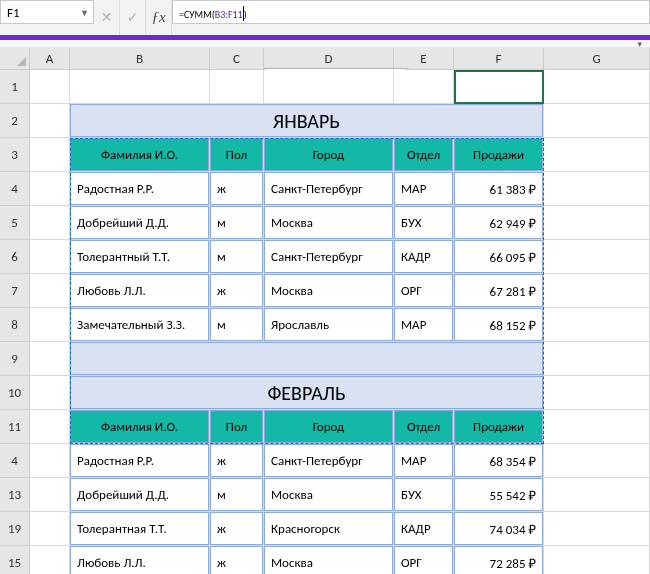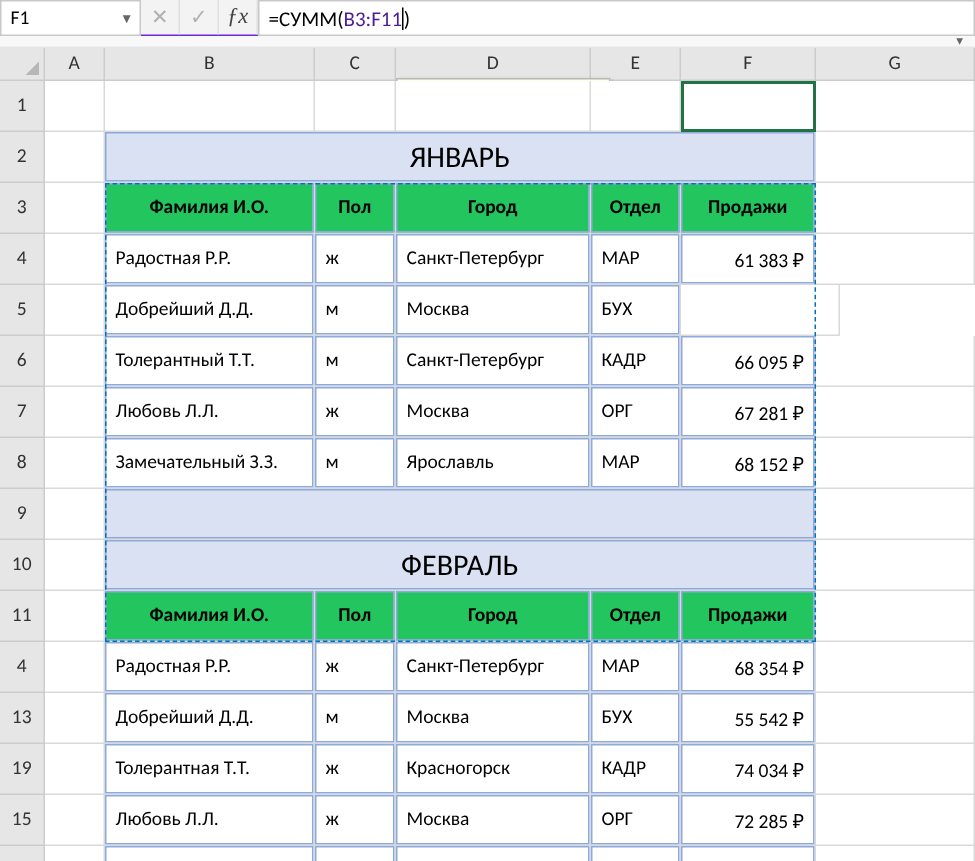--- a/index.html
+++ b/index.html
@@ -8,44 +8,44 @@
     font-family: Calibri, Arial, sans-serif;
     font-size: 14px;
     background: #fff;
     color: #000;
   }
   .container { width: 650px; height: 574px; position: relative; overflow: hidden; }
 
   
   .formula-bar {
     display: flex; align-items: stretch;
-    height: 24px;
+    height: 40px;
     background: #f3f3f3;
-    border-bottom: 1px solid #6d28d9;
+    border-bottom: 5px solid #6d28d9;
   }
   .name-box {
     display: flex; align-items: center; justify-content: space-between;
     width: 94px; height: 24px;
     background: #fff;
     border: 1px solid #c8c8c8;
     padding: 0 4px 0 6px;
     font-size: 13px;
   }
   .name-box .chev { font-size: 9px; color: #666; }
   .fb-btn {
     width: 26px; display:flex; align-items:center; justify-content:center;
     color: #b0b0b0; font-size: 14px;
     border-right: 1px solid #e0e0e0;
   }
   .fb-btn.fx { color: #444; font-style: italic; font-family: Liberation Serif, serif; font-size: 15px; }
   .formula-input {
     flex: 1; background: #fff; height: 24px;
     border: 1px solid #c8c8c8;
-    padding: 2px 6px; display:flex; align-items:center;
-    font-size: 14px;
+    padding: 2px 6px; display:flex; align-items:flex-end;
+    font-size: 10px;
     white-space: pre;
   }
   .formula-input .ref { color: #4c1d95; }
   .formula-input .cursor {
     display:inline-block; width:1px; height:15px; background:#000; vertical-align:middle;
   }
 
   
   .expand-bar { height: 8px; background:#f8f8f8; border-bottom:1px solid #e6e6e6; position:relative;}
   .expand-bar .chev { position:absolute; right:8px; top:-2px; font-size:9px; color:#666; }
@@ -91,23 +91,23 @@
 
   
   .tbl-month {
     background:#d9e1f2;
     display:flex;align-items:center;justify-content:center;
     font-size:20px;
     border:1px solid #8ea9db;
     height:100%;
   }
   .tbl-head {
-    background:#22c55e;
+    background:#14b8a6;
     display:flex;align-items:center;justify-content:center;
-    font-weight:bold; font-size:13px;
+    font-weight:normal; font-size:13px;
     border:1px solid #8ea9db;
     height:100%;
   }
   .tbl-cell {
     background:#fff;
     border:1px solid #8ea9db;
     height:100%;
     display:flex;align-items:center;
     padding:0 6px;
     font-size:13px;
@@ -262,20 +262,23 @@
             </div>
           <div class="cell wC">
               <div class="tbl-cell">м</div>
             </div>
           <div class="cell wD">
               <div class="tbl-cell">Москва</div>
             </div>
           <div class="cell wE">
               <div class="tbl-cell">БУХ</div>
             </div>
+          <div class="cell wF">
+              <div class="tbl-cell num">62 949 ₽</div>
+            </div>
           <div class="cell wG"></div>
         </div>
         <div class="row">
           <div class="cell wA"></div>
           <div class="cell wB">
               <div class="tbl-cell">Толерантный Т.Т.</div>
             </div>
           <div class="cell wC">
               <div class="tbl-cell">м</div>
             </div>

